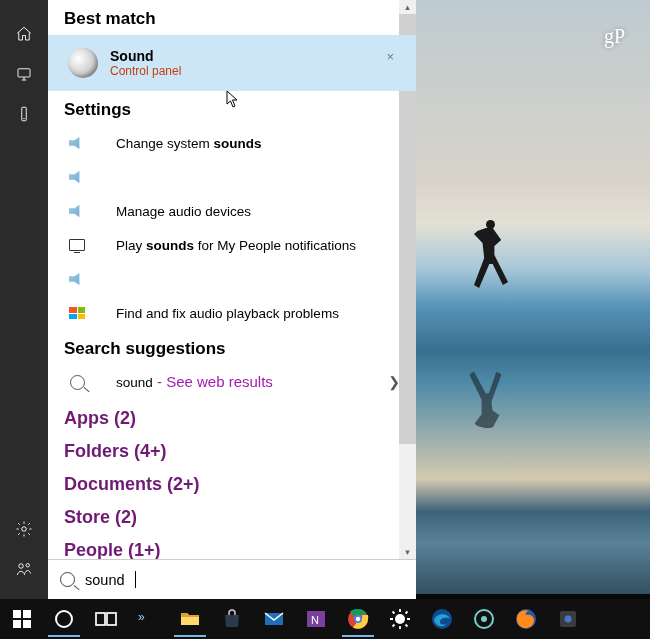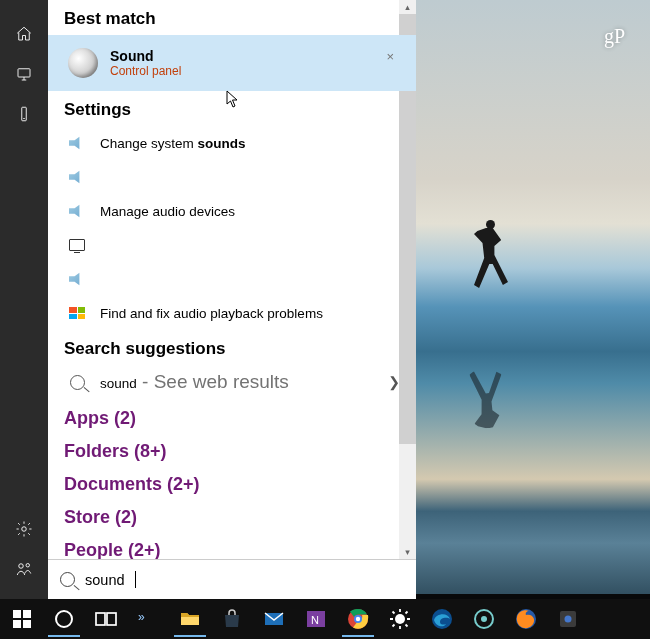--- a/index.html
+++ b/index.html
@@ -48,26 +48,26 @@
 }
 .best-match .bm-icon { width:30px; height:30px; border-radius:50%;
   background: radial-gradient(circle at 35% 35%, #fff, #d0d0d0 55%, #9e9e9e 80%);
   box-shadow: inset -2px -2px 4px rgba(0,0,0,.25);}
 .bm-text .title { font-size:14px; font-weight:600; color:#000;}
 .bm-text .sub { font-size:12px; color:#c2410c;}
 .bm-close { position:absolute; right:22px; top:14px; color:#777; font-size:13px;}
 .cursor { position:absolute; left:178px; top:90px; width:14px; height:20px; pointer-events:none;}
 .cursor svg{width:100%;height:100%;}
 
-.row { display:flex; align-items:center; min-height:34px; padding:3px 16px 3px 20px; cursor:pointer; color:#000; font-size:13.5px; gap:14px;}
+.row { display:flex; align-items:center; min-height:34px; padding:3px 16px 3px 20px; cursor:pointer; color:#000; font-size:13.5px; gap:30px;}
 .row .ri { width:18px; height:18px; flex:0 0 18px; display:flex; align-items:center; justify-content:center;}
 .row .txt { flex:1; line-height:17px;}
 .row .txt b { font-weight:700;}
 .chev { color:#555; font-size:14px;}
-.suggest .aux { color:#737373; font-size:19px; }
+.suggest .aux { color:#a21caf; font-size:15px; }
 .speaker-ico { width:16px; height:14px; background:linear-gradient(135deg,#9ecae1,#6ba7cf); clip-path:polygon(0 30%,35% 30%,65% 5%,65% 95%,35% 70%,0 70%); position:relative;}
 .monitor-ico { width:16px; height:12px; border:1.2px solid #333; border-radius:1px; position:relative; background:#fff;}
 .monitor-ico::after{content:"";position:absolute;left:4px;right:4px;bottom:-3px;height:1.5px;background:#333;}
 .flag-ico { width:16px;height:12px; display:grid; grid-template-columns:1fr 1fr; grid-template-rows:1fr 1fr; gap:1px;}
 .flag-ico span:nth-child(1){background:#f35325}.flag-ico span:nth-child(2){background:#81bc06}
 .flag-ico span:nth-child(3){background:#05a6f0}.flag-ico span:nth-child(4){background:#ffba08}
 .mag { width:15px;height:15px;border:1.3px solid #555;border-radius:50%;position:relative;}
 .mag::after{content:"";position:absolute;width:7px;height:1.3px;background:#555;right:-6px;bottom:-2px;transform:rotate(40deg);}
 
 .cat-row { font-size:18px; font-weight:700; color:#701a75; padding:9px 16px 3px; cursor:pointer;}
@@ -172,20 +172,21 @@
         <div class="row">
           <div class="ri">
             <div class="speaker-ico"></div>
           </div>
           <div class="txt">Manage audio devices</div>
         </div>
         <div class="row">
           <div class="ri">
             <div class="monitor-ico"></div>
           </div>
+          <div class="txt">Play <b>sounds</b> for My People notifications</div>
         </div>
         <div class="row">
           <div class="ri">
             <div class="speaker-ico"></div>
           </div>
         </div>
         <div class="row">
           <div class="ri">
             <div class="flag-ico">
               <span></span>
@@ -202,24 +203,24 @@
     <div class="row suggest">
       <div class="ri">
           <div class="mag"></div>
         </div>
       <div class="txt"><span>sound</span><span class="aux"> - See web results</span></div>
       <div class="chev">❯</div>
     </div>
 
     <div id="cat-list">
         <div class="cat-row">Apps (2)</div>
-        <div class="cat-row">Folders (8+)</div>
+        <div class="cat-row">Folders (4+)</div>
         <div class="cat-row">Documents (2+)</div>
         <div class="cat-row">Store (2)</div>
-        <div class="cat-row">People (2+)</div>
+        <div class="cat-row">People (1+)</div>
       </div>
   </div>
 
   <div class="search-box">
     <div class="mag"></div>
     <span style="font-size:14.5px">sound</span>
       <span class="caret"></span>
     <input type="text" style="opacity: 0; width: 0px;" placeholder="Type here to search">
   </div>
 </div>

